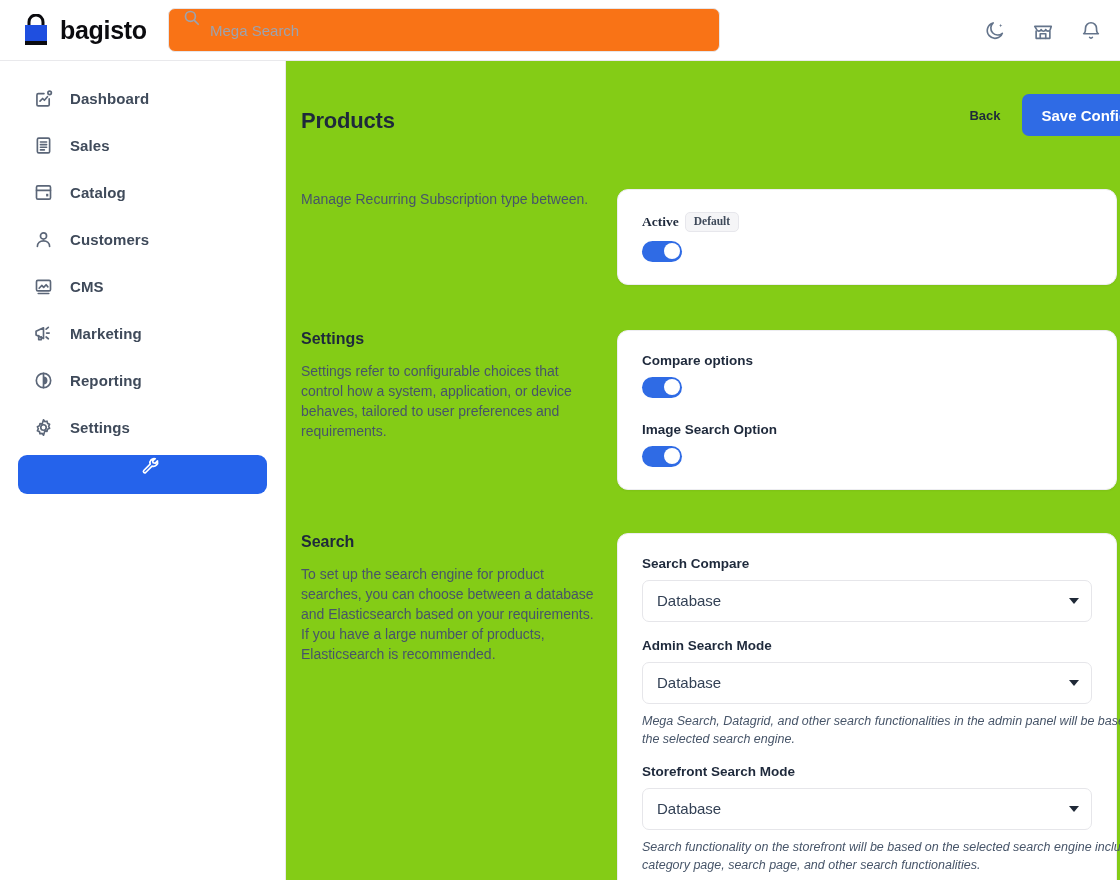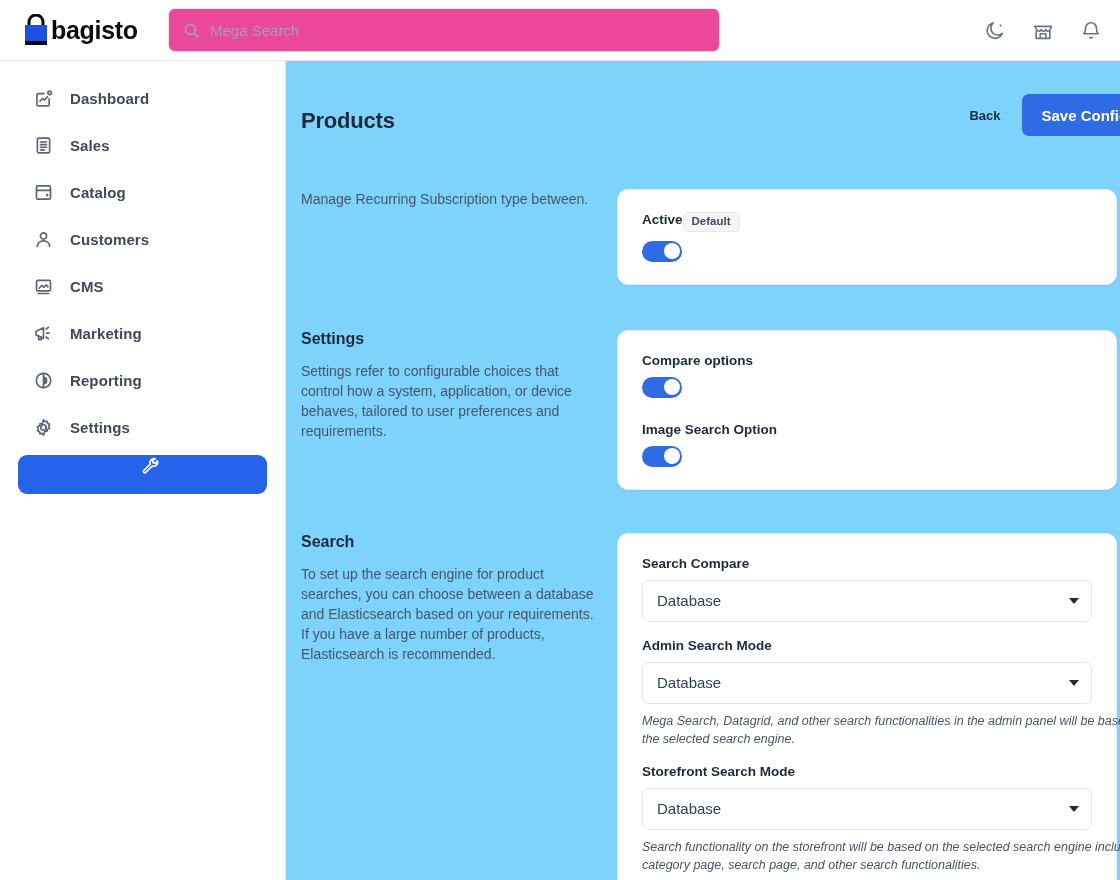--- a/index.html
+++ b/index.html
@@ -14,34 +14,34 @@
   
   .topbar {
     position: absolute; top: 0; left: 0;
     width: 1120px; height: 61px;
     background: #ffffff;
     border-bottom: 1px solid #e9e9ec;
     display: flex; align-items: center;
     z-index: 5;
   }
   .brand {
-    display: flex; align-items: center; 
+    display: flex; align-items: center; gap: 9px;
     margin-left: 21px; width: 128px;
   }
   .brand-mark { width: 30px; height: 32px; display: block; }
   .brand-name {
     font-size: 25px; font-weight: 700; color: #0b0b0f;
     letter-spacing: -0.3px;
   }
   .search-wrap {
     margin-left: 19px;
     width: 552px; height: 44px;
     border: 1px solid #e6e6ea; border-radius: 7px;
-    background: #ec4899;
-    display: flex; align-items: center;
+    background: #f97316;
+    display: flex; 
     padding: 0 14px;
     gap: 10px;
   }
   .search-wrap svg { flex: none; }
   .search-input {
     flex: 1; border: 0; outline: none;
     font-family: "Liberation Sans", sans-serif;
     font-size: 15px; color: #1f2937; background: transparent;
   }
   .search-input::placeholder { color: #9ca3af; }
@@ -74,21 +74,21 @@
   }
   .nav-item .nav-ic { width: 21px; height: 21px; flex: none; color: #5b6678; }
   .nav-item.active { background: #2563eb; flex-direction: column; }
   .nav-item.active .nav-label { color: #ffffff; }
   .nav-item.active .nav-ic { color: #ffffff; }
 
   
   .main {
     position: absolute; top: 61px; left: 286px;
     width: 834px; height: 819px;
-    background: #7dd3fc;
+    background: #84cc16;
     overflow: hidden;
   }
   .page-head {
     display: flex; align-items: center;
     padding: 36px 0 0 15px;
     height: 84px;
   }
   .page-title {
     font-size: 22px; font-weight: 700; color: #1e293b;
     letter-spacing: -0.2px;
@@ -131,22 +131,23 @@
     box-shadow: 0 1px 2px rgba(16,24,40,.05);
     padding: 22px 24px;
     width: 500px; flex: none;
   }
 
   .field-label {
     font-size: 13.5px; font-weight: 700; color: #1e293b;
     display: block; margin-bottom: 9px;
   }
   .label-row {
-    display: flex; gap: 0;
+    display: flex; align-items: center; gap: 6px;
     margin-bottom: 9px;
+    font-family: Liberation Serif, serif;
   }
   .label-row .field-label { margin-bottom: 0; }
   .badge {
     display: inline-block;
     font-size: 11.5px; font-weight: 600; color: #3f4a5a;
     background: #f5f5f7; border: 1px solid #e7e7ec;
     border-radius: 5px; padding: 3px 8px; line-height: 1;
   }
 
   .toggle {

